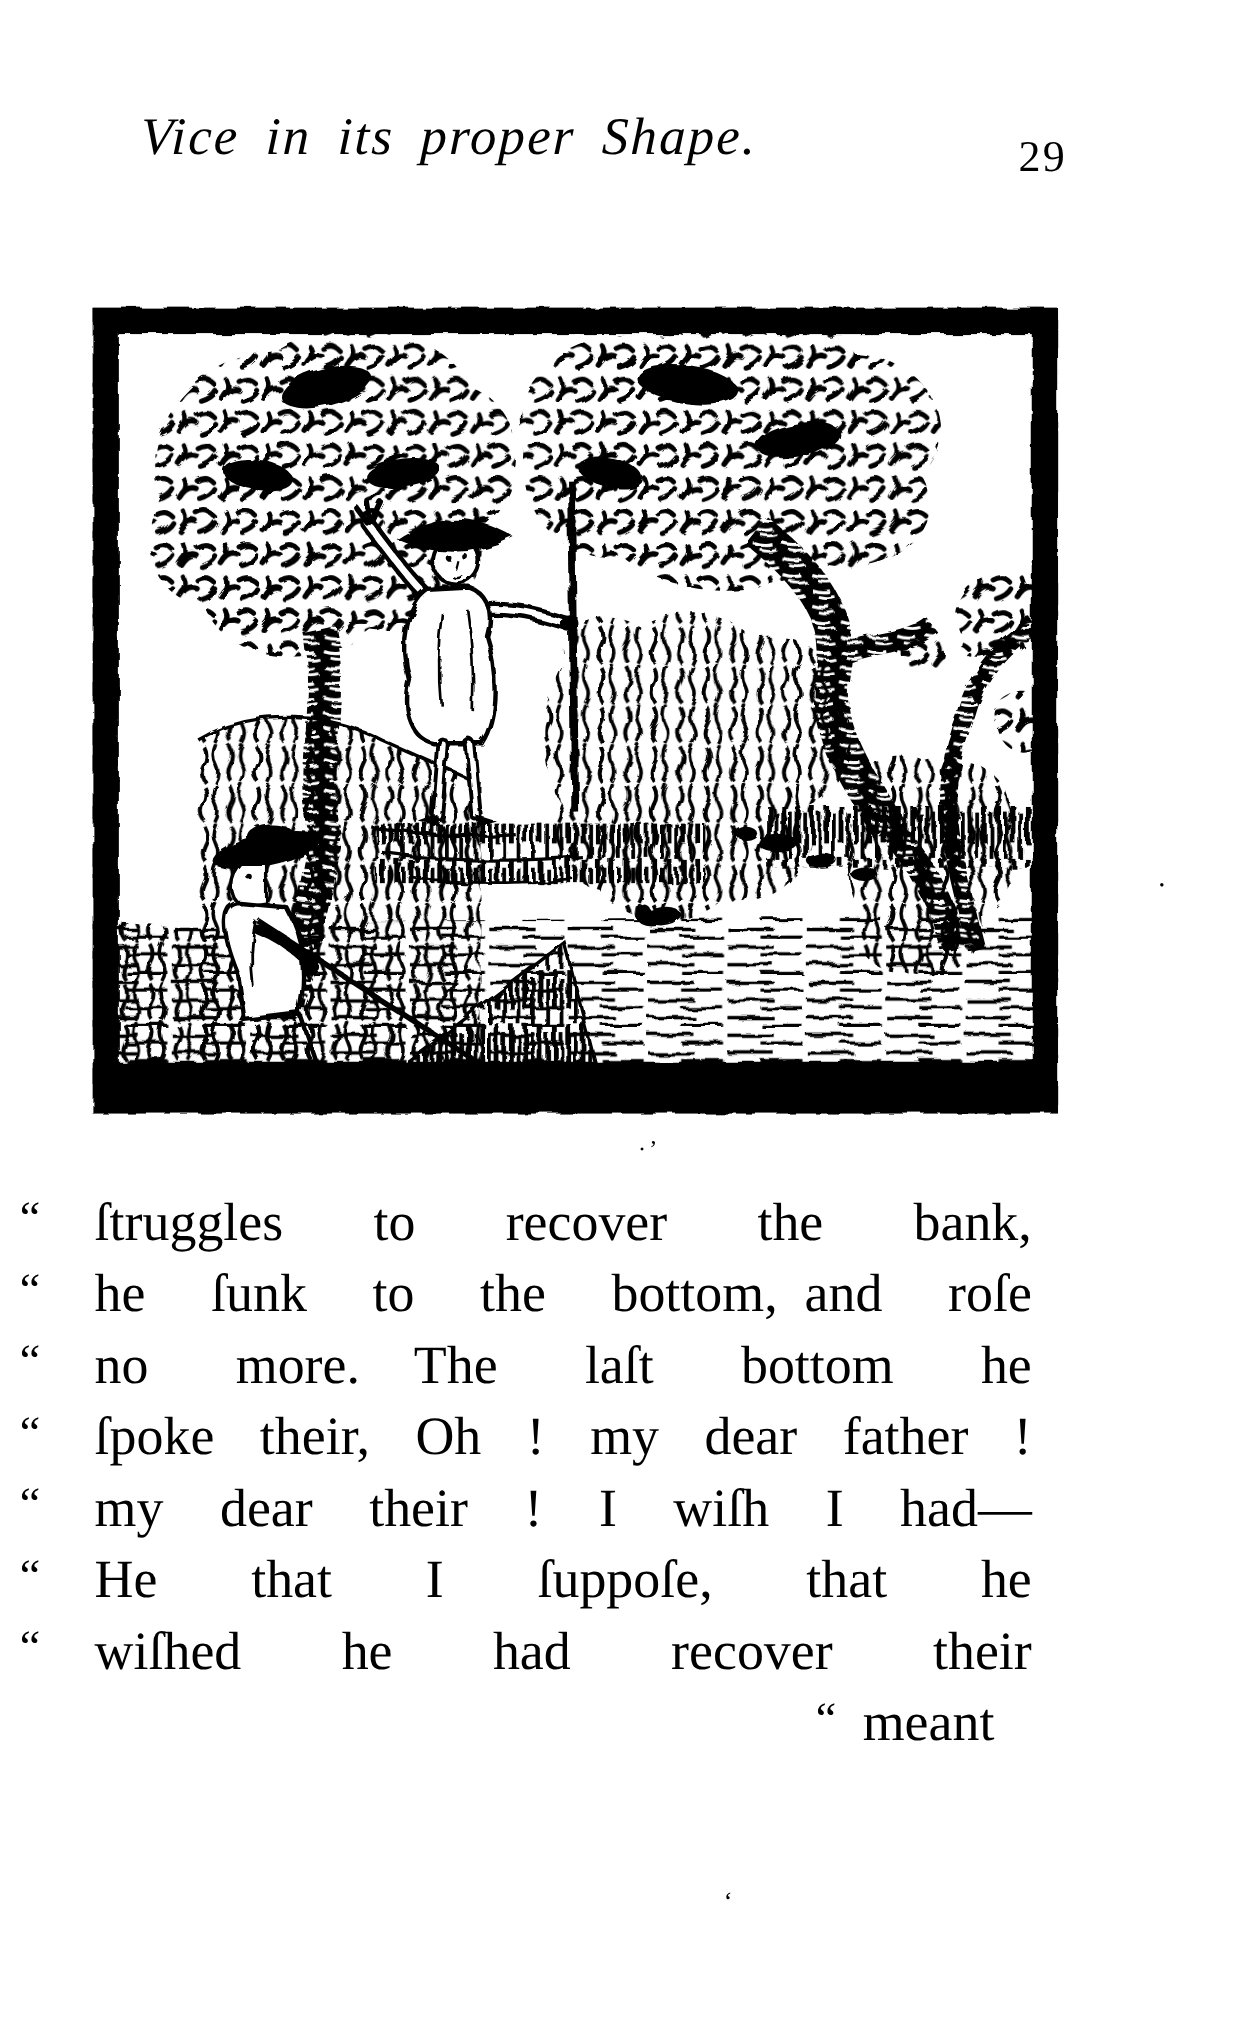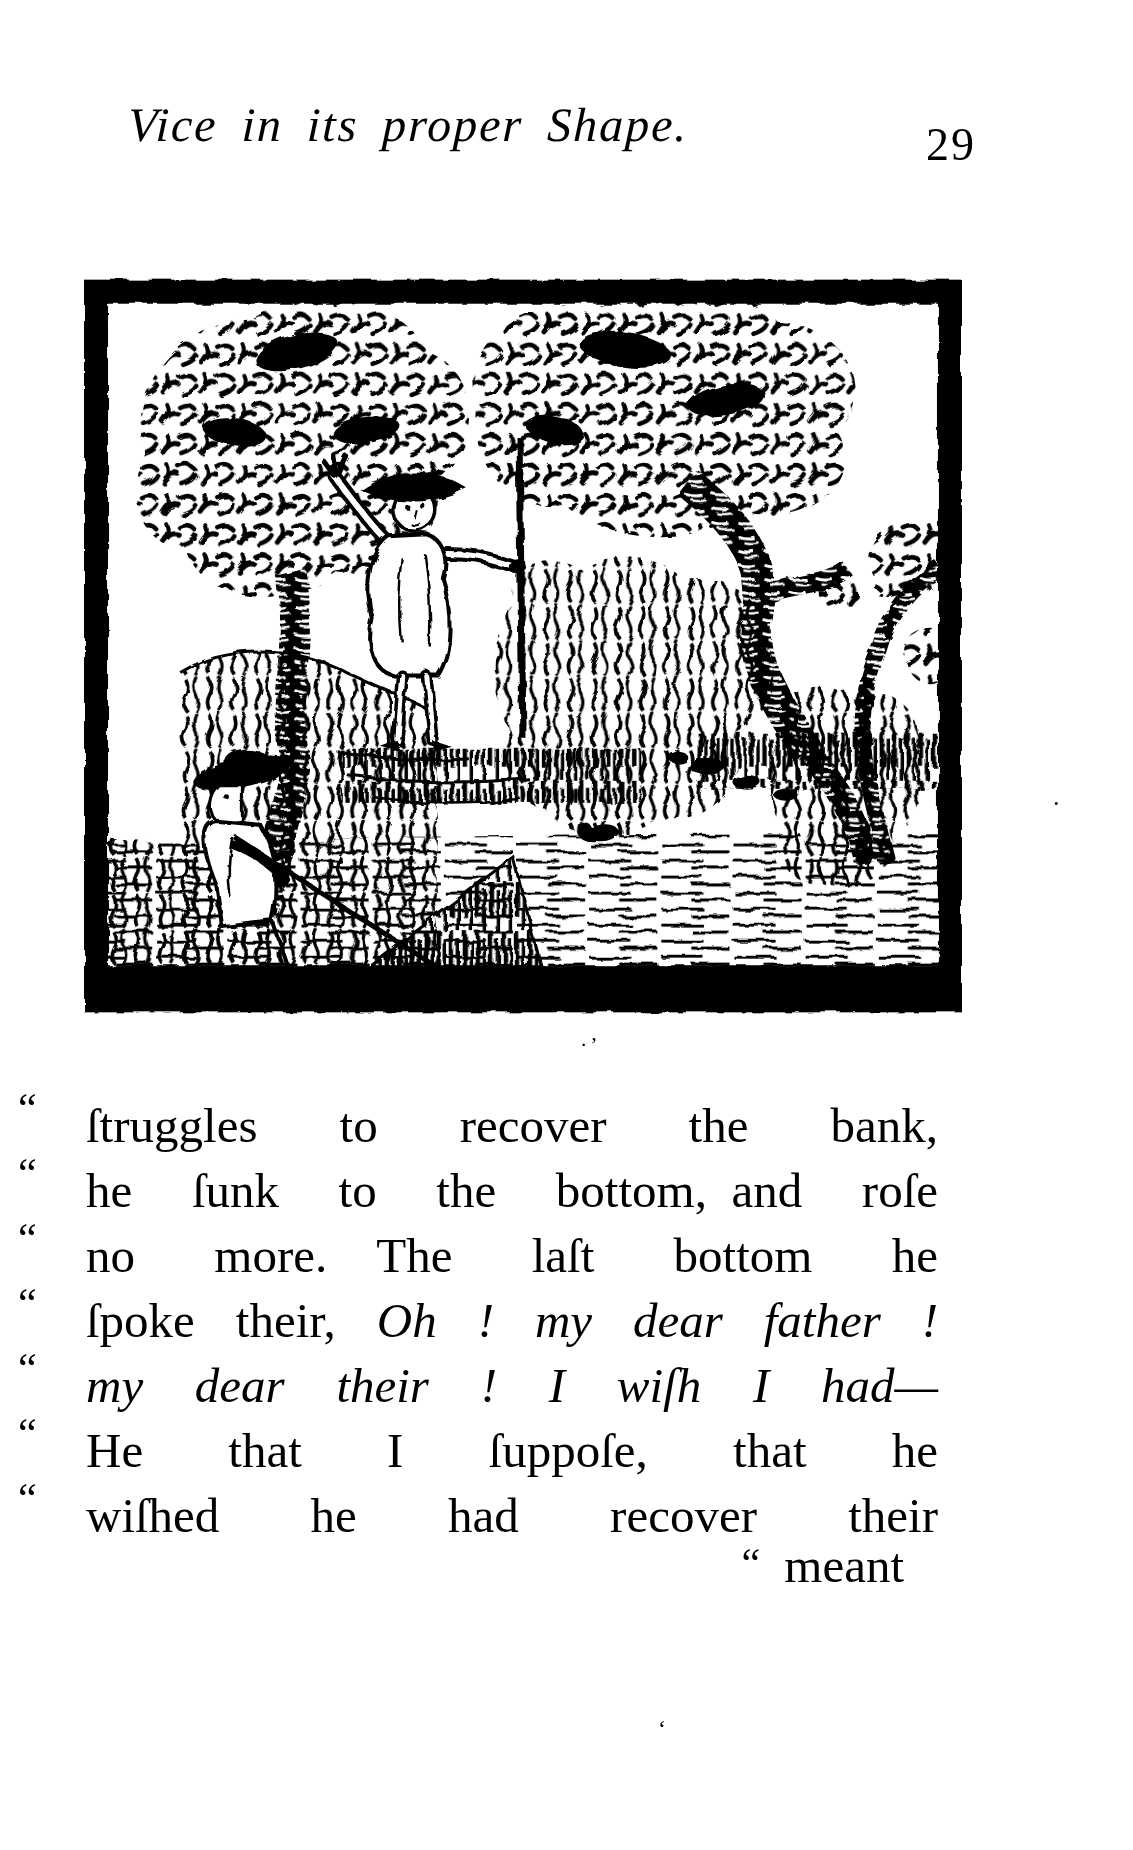--- a/index.html
+++ b/index.html
@@ -13,39 +13,39 @@
   }
   
   .header-title{
     position:absolute;left:128px;top:94px;
     font-style:italic;font-size:48px;line-height:1.3;
     letter-spacing:2px;word-spacing:10px;font-weight:500;
     transform:skewX(-2deg);
   }
   .page-number{
     position:absolute;left:926px;top:118px;
-    font-size:46px;letter-spacing:2px;font-weight:500;
+    font-size:40px;letter-spacing:2px;font-weight:500;
   }
   
   .figure{
     position:absolute;left:84px;top:278px;width:878px;height:736px;
   }
   .figure svg{width:100%;height:100%;display:block;}
   
   .text-block{
     position:absolute;left:18px;top:1078px;width:920px;
     font-size:49px;font-weight:500;
   }
   .line{display:flex;height:65px;line-height:65px;white-space:pre;}
   .q{
     flex:0 0 68px;font-size:42px;line-height:60px;
     letter-spacing:-2px;
   }
-  .lt{flex:1 1 auto;text-align:justify;text-align-last:justify;margin-top:15px;}
-  .it{font-style:italic;}
+  .lt{flex:1 1 auto;text-align:justify;text-align-last:justify;}
+  .it{}
   .catch-line{display:flex;height:65px;line-height:65px;justify-content:flex-end;padding-right:34px;white-space:pre;}
   .catch-line .q{flex:0 0 auto;margin-right:26px;}
   
   .speck{position:absolute;font-size:22px;color:#000;}
   .speck-1{left:580px;top:1032px;letter-spacing:3px;}
   .speck-2{left:1053px;top:782px;font-size:26px;}
   .speck-3{left:658px;top:1716px;font-size:24px;}
 </style>
 </head>
 <body>

